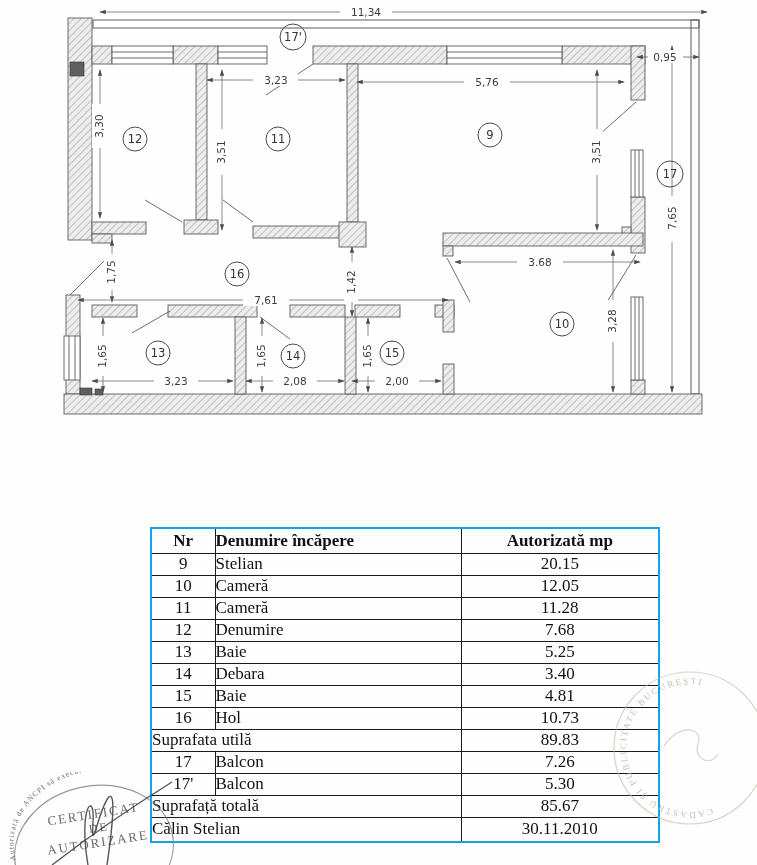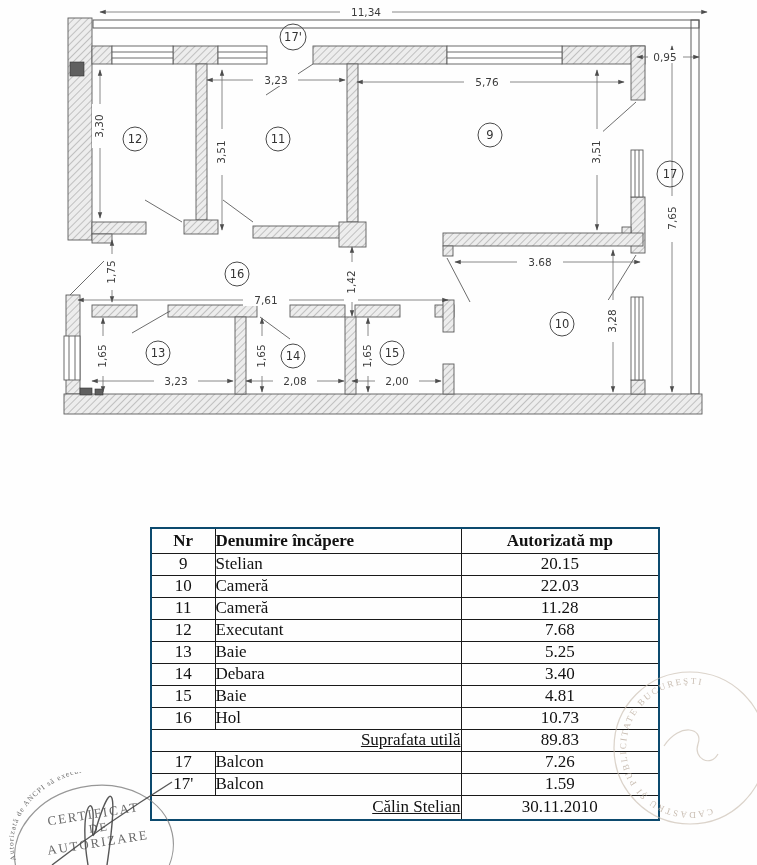--- a/index.html
+++ b/index.html
@@ -16,30 +16,30 @@
   .thin{stroke:#5c5c5c;stroke-width:.9;fill:none;}
   .dim{stroke:#6d6d6d;stroke-width:.8;}
   .mask{fill:#fefefe;}
   .dimtxt{font-family:"DejaVu Sans",sans-serif;font-size:10.5px;fill:#3c3c3c;}
   .roomcirc{fill:none;stroke:#4a4a4a;stroke-width:1;}
   .roomtxt{font-family:"DejaVu Sans",sans-serif;font-size:11.5px;fill:#333;text-anchor:middle;}
   .solid{fill:#5f5f5f;stroke:#333;stroke-width:.6;}
   
   .areas-table{
     position:absolute;left:150px;top:527px;width:508px;
-    border-collapse:collapse;table-layout:fixed;border:2px solid #0c4a6e;
+    border-collapse:collapse;table-layout:fixed;border:2px solid #0ea5e9;
   }
   .areas-table th,.areas-table td{
     border:1.5px solid #1a1a1a;font-size:17px;height:21px;padding:0 0;
     line-height:1.08;font-weight:normal;white-space:nowrap;overflow:hidden;
   }
   .areas-table thead th{font-weight:bold;height:24px;}
   .c{text-align:center;}
   .l{text-align:left;padding-left:13px;margin-left:28px;}
-  .lp{text-align:right;padding-left:7px;text-decoration:underline;}
+  .lp{text-align:left;padding-left:7px;}
   .b{font-weight:bold;}
   
   .stamp{position:absolute;pointer-events:none;}
   .stampline{fill:none;stroke:#7d7d7d;stroke-width:1.2;opacity:.8;}
   .stamptxt{font-family:"Liberation Serif",serif;fill:#6b6b6b;}
   .sig{fill:none;stroke:#454545;stroke-width:1.4;opacity:.9;}
   .faint{stroke:#c7bbae;opacity:.65;}
   .fainttxt{fill:#bdafa1;opacity:.8;font-family:"Liberation Serif",serif;letter-spacing:2px;}
 </style>
 </head>
@@ -272,30 +272,30 @@
   </thead>
   <tbody>
     <tr>
       <td class="c">9</td>
       <td class="l">Stelian</td>
       <td class="c">20.15</td>
     </tr>
     <tr>
       <td class="c">10</td>
       <td class="l">Cameră</td>
-      <td class="c">22.03</td>
+      <td class="c">12.05</td>
     </tr>
     <tr>
       <td class="c">11</td>
       <td class="l">Cameră</td>
       <td class="c">11.28</td>
     </tr>
     <tr>
       <td class="c">12</td>
-      <td class="l">Executant</td>
+      <td class="l">Denumire</td>
       <td class="c">7.68</td>
     </tr>
     <tr>
       <td class="c">13</td>
       <td class="l">Baie</td>
       <td class="c">5.25</td>
     </tr>
     <tr>
       <td class="c">14</td>
       <td class="l">Debara</td>
@@ -316,21 +316,25 @@
       <td class="c b">89.83</td>
     </tr>
     <tr>
       <td class="c">17</td>
       <td class="l">Balcon</td>
       <td class="c">7.26</td>
     </tr>
     <tr>
       <td class="c">17'</td>
       <td class="l">Balcon</td>
-      <td class="c">1.59</td>
+      <td class="c">5.30</td>
+    </tr>
+    <tr>
+      <td class="lp b" colspan="2">Suprafață totală</td>
+      <td class="c b">85.67</td>
     </tr>
     <tr style="height:24px;">
       <td class="lp b" colspan="2">Călin Stelian</td>
       <td class="c b">30.11.2010</td>
     </tr>
   </tbody>
 </table>
 
 <svg class="stamp" style="left:0;top:772;" width="215" height="93" viewBox="0 0 215 93">
   <defs>

